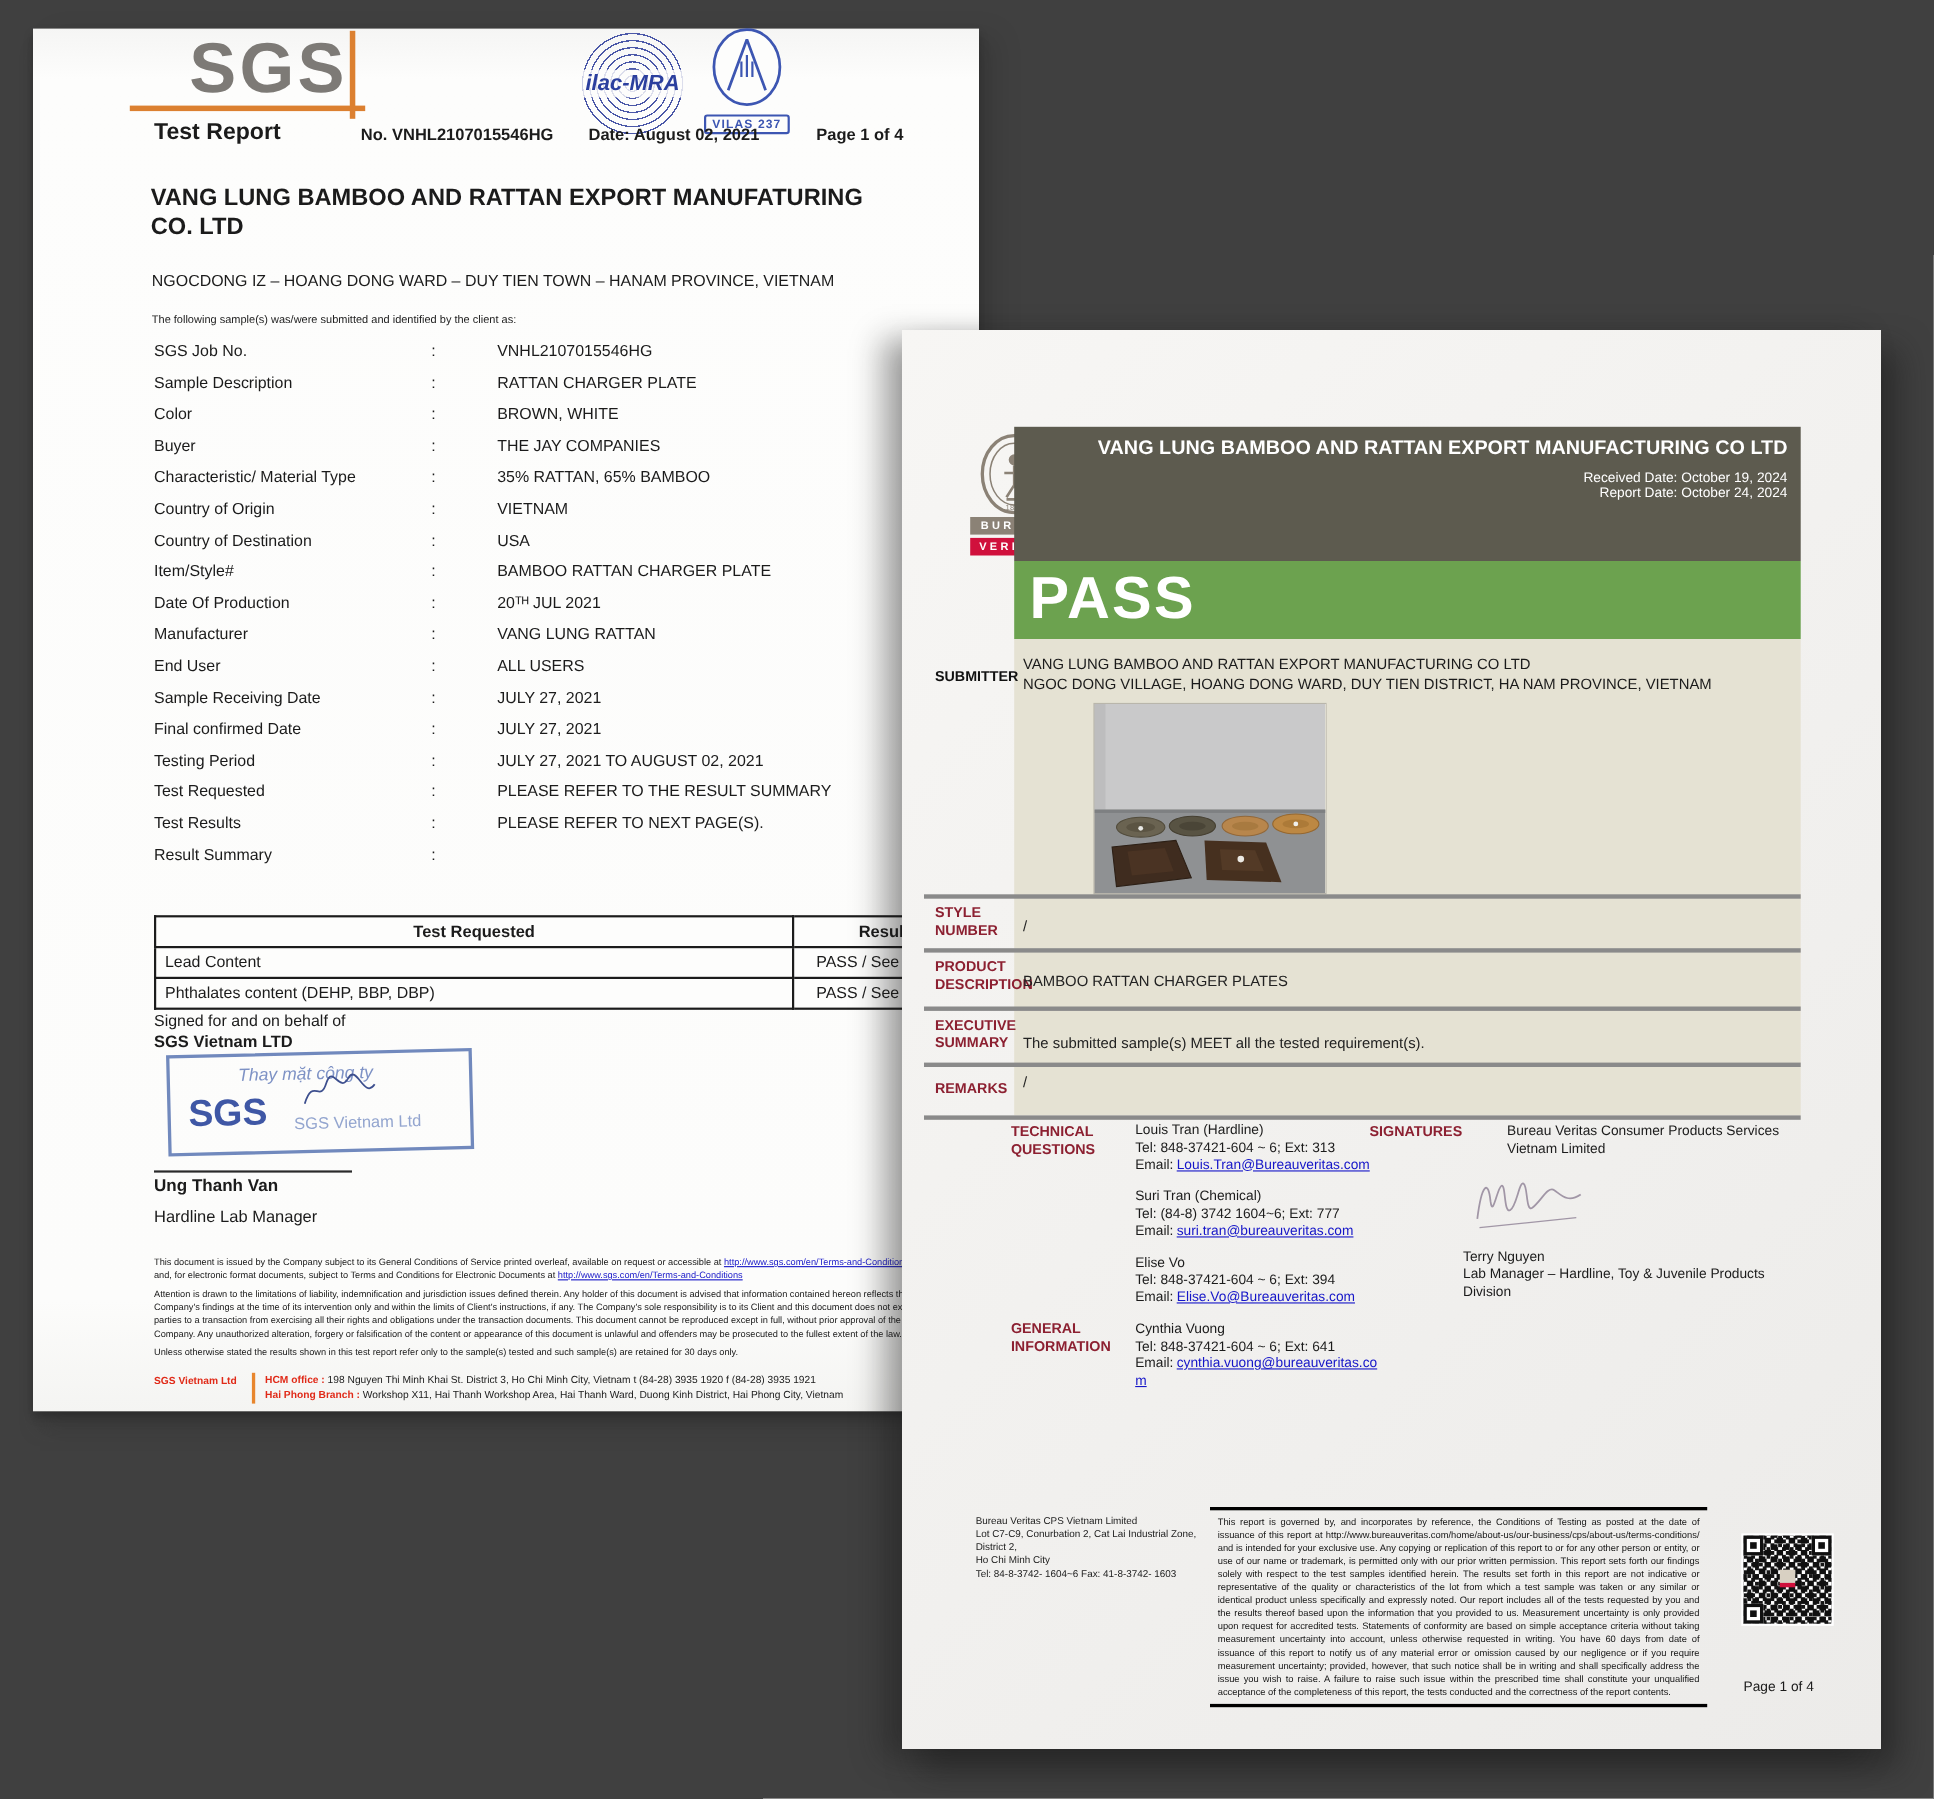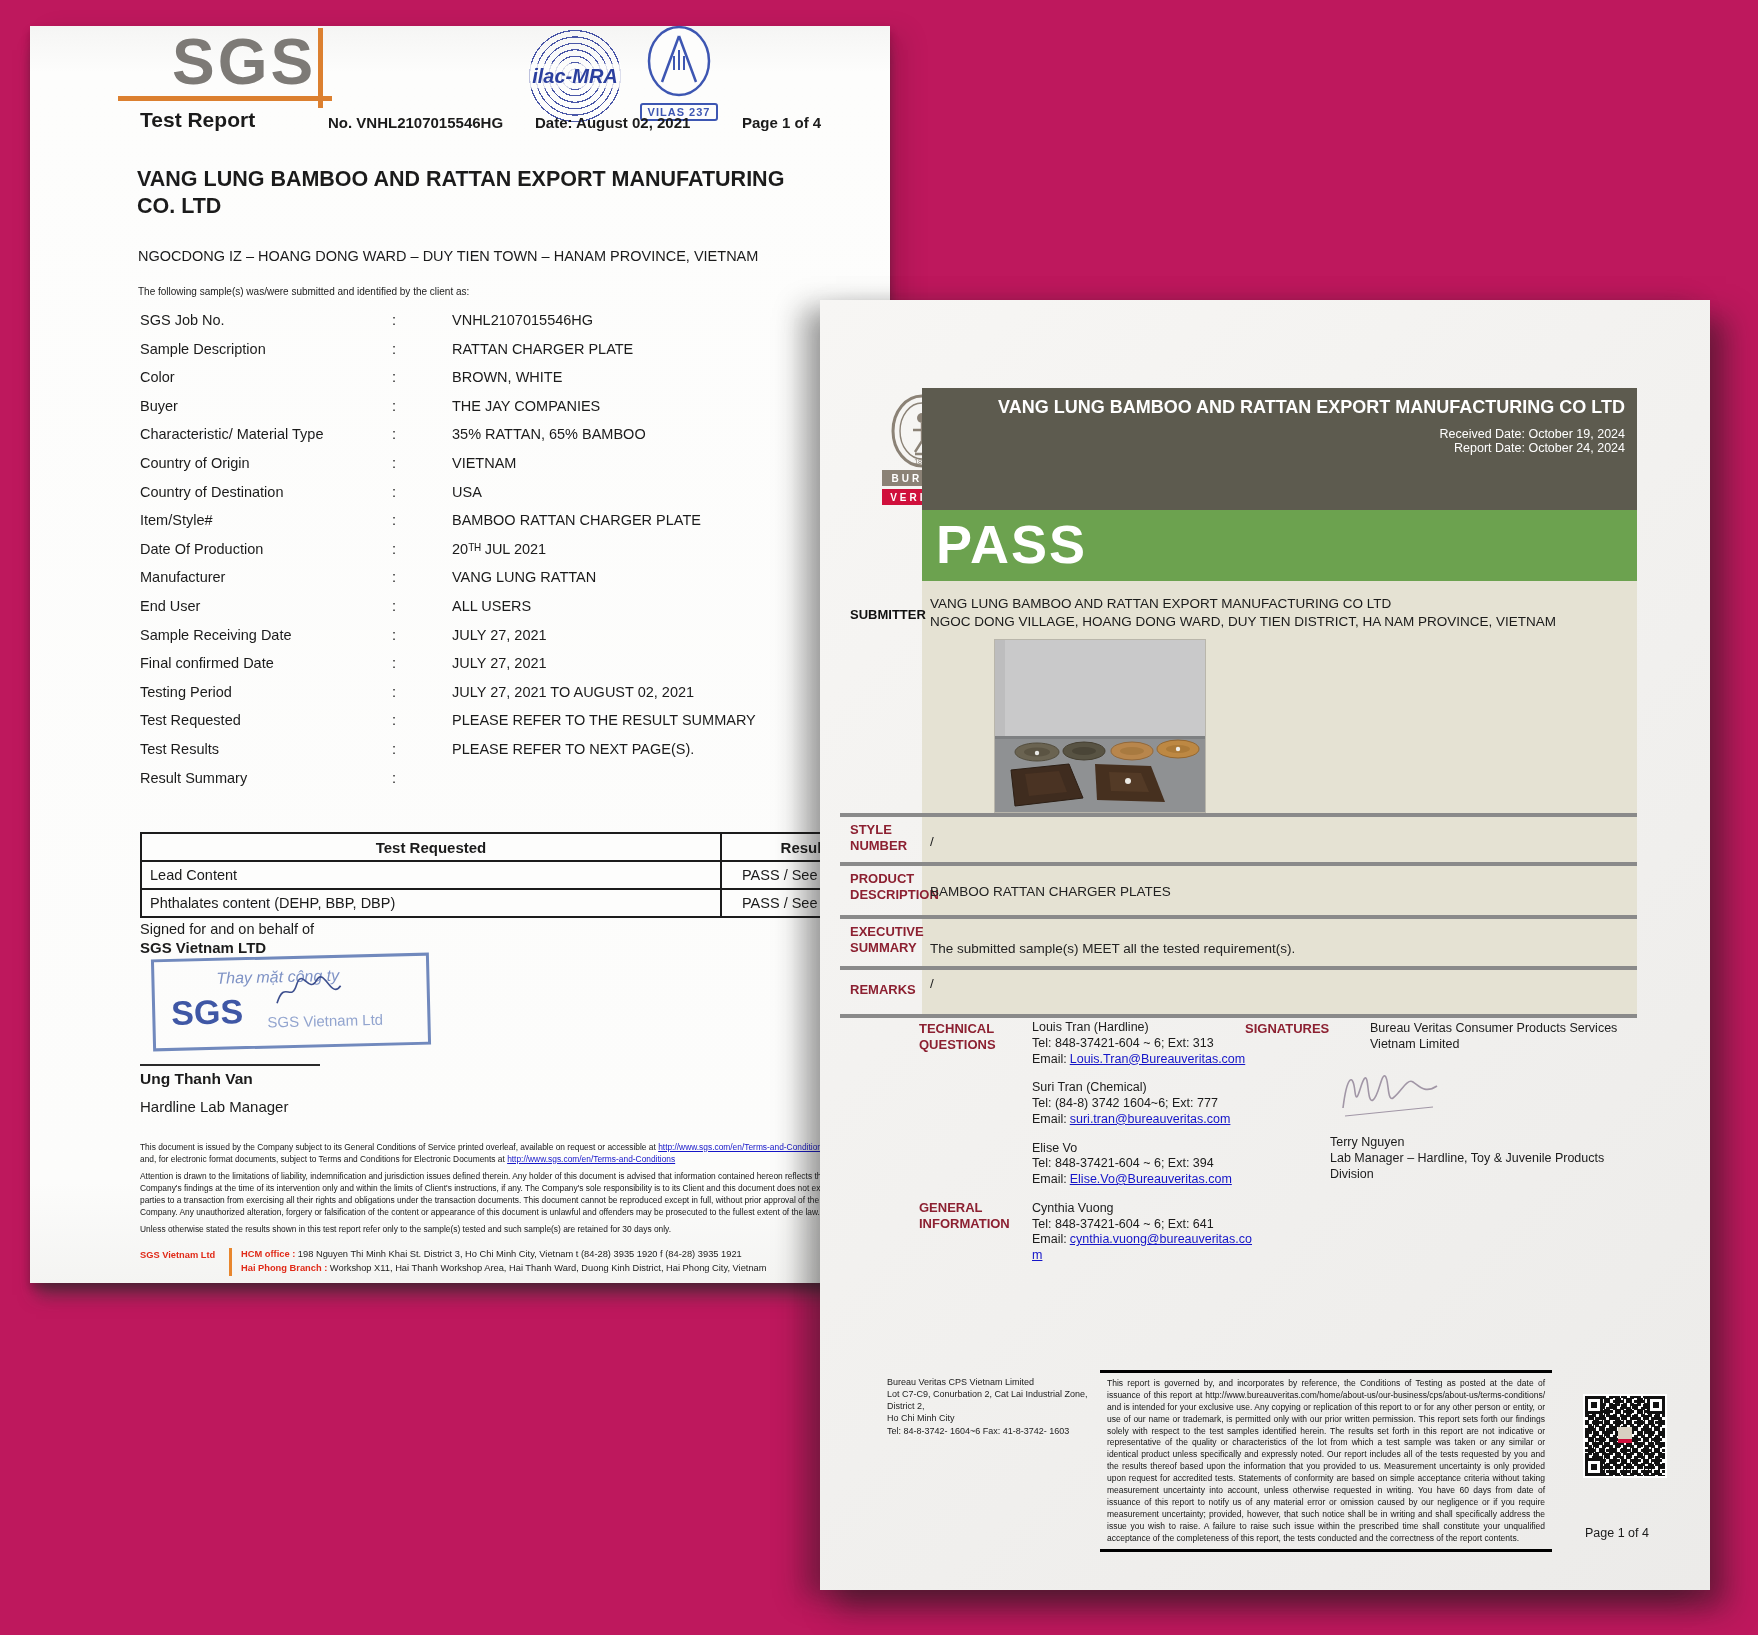--- a/index.html
+++ b/index.html
@@ -1,16 +1,16 @@
 <!DOCTYPE html>
 <html><head>
 <meta charset="utf-8">
 <style>
   html,body{margin:0;padding:0;}
-  .canvas{position:relative;width:1758px;height:1635px;overflow:hidden;background:#be185d;
+  .canvas{position:relative;width:1758px;height:1635px;overflow:hidden;background:#404040;
           font-family:"Liberation Sans","DejaVu Sans",sans-serif;color:#1b1b1b;}
   .doc{position:absolute;box-sizing:border-box;}
   .abs{position:absolute;}
 
   
   .doc-left{left:30px;top:26px;width:860px;height:1257px;z-index:1;
     background:linear-gradient(180deg,#f5f5f4 0,#fdfdfc 46px,#fcfcfb 92%,#f4f4f2 100%);
     box-shadow:0 5px 8px rgba(0,0,0,.22),0 18px 16px -6px rgba(55,55,55,.6),16px 6px 24px rgba(0,0,0,.10);}
   .sgs-word{position:absolute;left:142px;top:4px;font-size:64px;font-weight:bold;color:#7d7a76;
     letter-spacing:3px;line-height:64px;}

